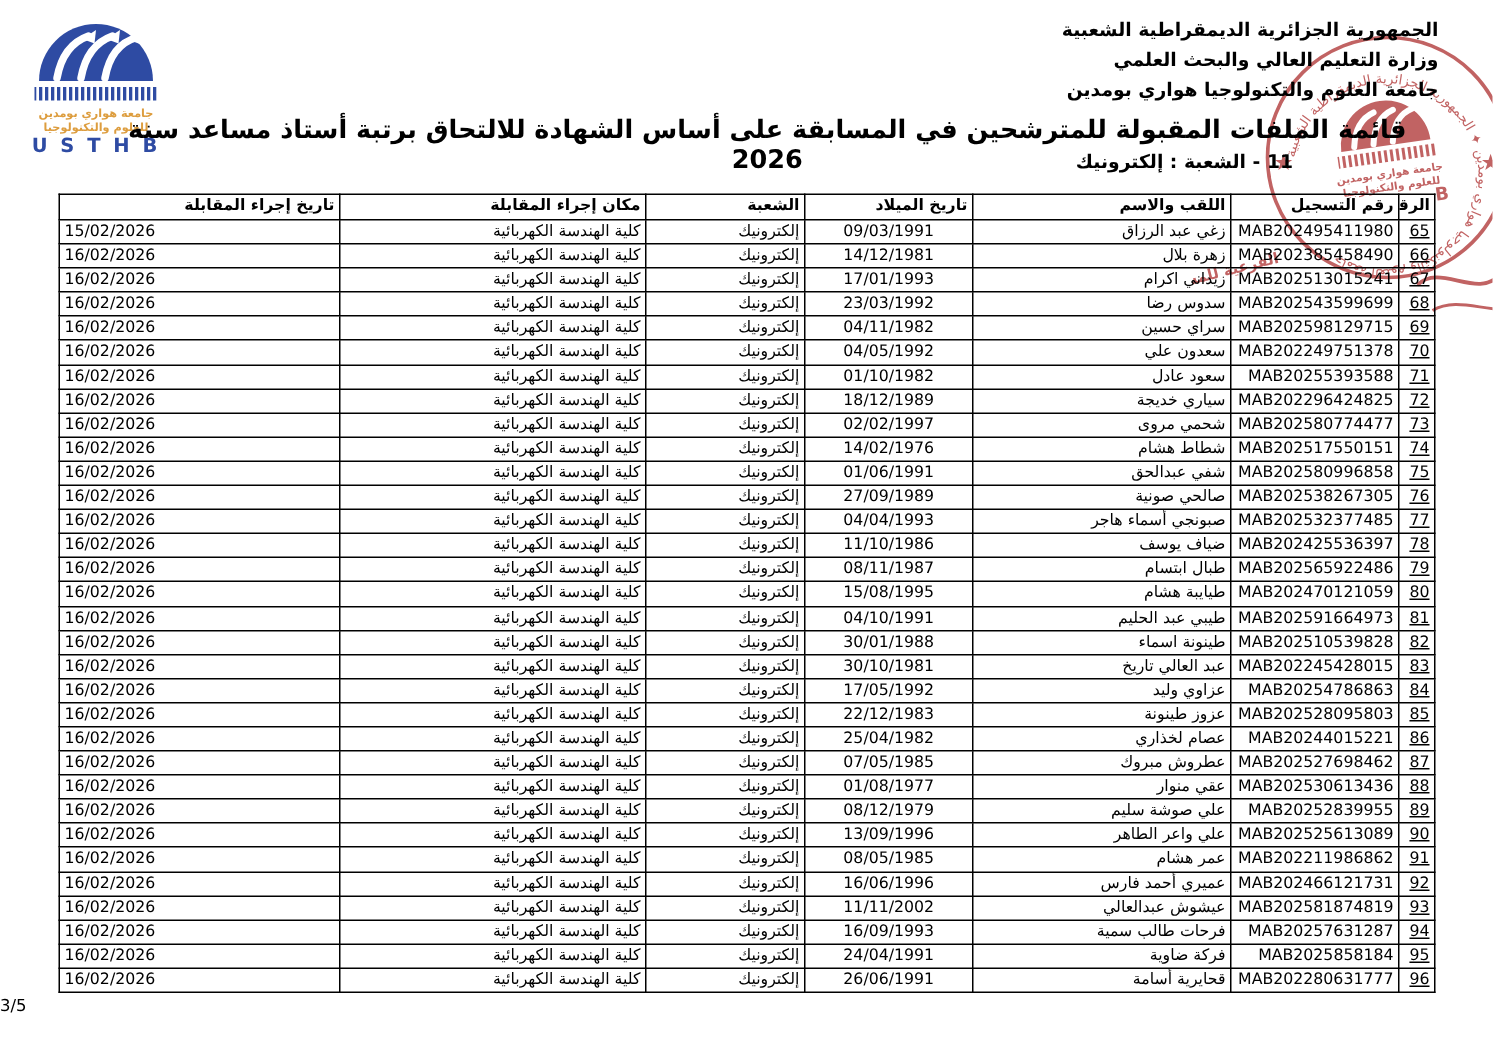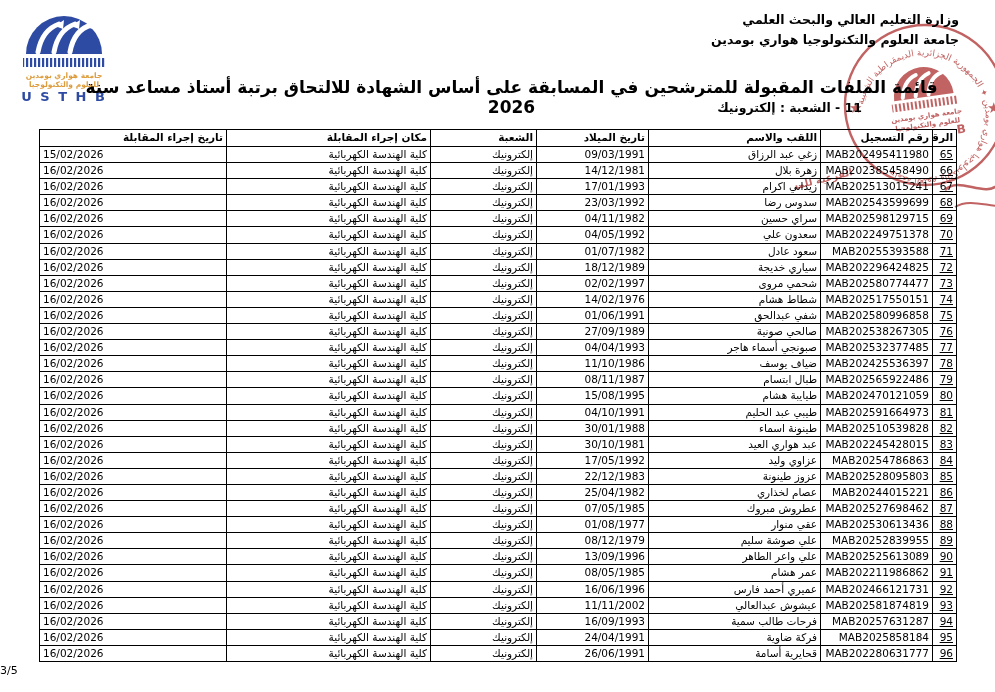--- a/index.html
+++ b/index.html
@@ -24,21 +24,21 @@
   table{border-collapse:collapse;table-layout:fixed;width:917px;font-size:10.5px;}
   th,td{border:1px solid #000;padding:0 3px;height:15.1px;line-height:15.1px;
         overflow:hidden;white-space:nowrap;}
   th{font-weight:bold;text-align:right;height:16px;}
   
   col.c0{width:24px;}  col.c1{width:112px;} col.c2{width:172px;}
   col.c3{width:112px;} col.c4{width:106px;} col.c5{width:204px;} col.c6{width:187px;}
   td:nth-child(1){text-align:right;text-decoration:underline;}
   td:nth-child(2){text-align:right;direction:ltr;}
   td:nth-child(3){text-align:right;}
-  td:nth-child(4){text-align:right;direction:ltr;}
+  td:nth-child(4){text-align:center;direction:ltr;}
   td:nth-child(5){text-align:right;}
   td:nth-child(6){text-align:right;}
   td:nth-child(7){direction:ltr;}
 
   
   .stamp{position:absolute;left:795px;top:-25px;width:270px;height:330px;
          opacity:.8;mix-blend-mode:multiply;pointer-events:none;}
 
   
   .page-num{position:absolute;top:664px;left:0;right:0;text-align:left;font-size:11px;}
@@ -68,20 +68,21 @@
 
   <rect x="9" y="56" width="82" height="9" fill="url(#bhatch)"></rect>
 
   <text x="50" y="76" font-size="7.5" fill="#dd9d3e" text-anchor="middle" font-weight="bold" direction="rtl">جامعة هواري بومدين</text>
   <text x="50" y="85" font-size="7.5" fill="#dd9d3e" text-anchor="middle" font-weight="bold" direction="rtl">للعلوم والتكنولوجيا</text>
 
   <text x="50" y="99" font-size="13" fill="#2e4ba3" text-anchor="middle" font-weight="bold" letter-spacing="2">U S T H B</text>
 </svg>
 
 <div class="ministry">
+  <div>الجمهورية الجزائرية الديمقراطية الشعبية</div>
   <div>وزارة التعليم العالي والبحث العلمي</div>
   <div>جامعة العلوم والتكنولوجيا هواري بومدين</div>
 </div>
 
 <div class="doc-title">قائمة الملفات المقبولة للمترشحين  في المسابقة على أساس الشهادة للالتحاق برتبة أستاذ مساعد سنة 2026</div>
 <div class="doc-subtitle">11 - الشعبة : إلكترونيك</div>
 
 <div class="tbl-wrap">
   <table>
     <colgroup>
@@ -156,21 +157,21 @@
           <td>سعدون علي</td>
           <td>04/05/1992</td>
           <td>إلكترونيك</td>
           <td>كلية الهندسة الكهربائية</td>
           <td>16/02/2026</td>
         </tr>
         <tr>
           <td>71</td>
           <td>MAB20255393588</td>
           <td>سعود عادل</td>
-          <td>01/07/1982</td>
+          <td>01/10/1982</td>
           <td>إلكترونيك</td>
           <td>كلية الهندسة الكهربائية</td>
           <td>16/02/2026</td>
         </tr>
         <tr>
           <td>72</td>
           <td>MAB202296424825</td>
           <td>سياري خديجة</td>
           <td>18/12/1989</td>
           <td>إلكترونيك</td>
@@ -263,21 +264,21 @@
           <td>MAB202510539828</td>
           <td>طينونة اسماء</td>
           <td>30/01/1988</td>
           <td>إلكترونيك</td>
           <td>كلية الهندسة الكهربائية</td>
           <td>16/02/2026</td>
         </tr>
         <tr>
           <td>83</td>
           <td>MAB202245428015</td>
-          <td>عبد هواري العيد</td>
+          <td>عبد العالي تاريخ</td>
           <td>30/10/1981</td>
           <td>إلكترونيك</td>
           <td>كلية الهندسة الكهربائية</td>
           <td>16/02/2026</td>
         </tr>
         <tr>
           <td>84</td>
           <td>MAB20254786863</td>
           <td>عزاوي وليد</td>
           <td>17/05/1992</td>

